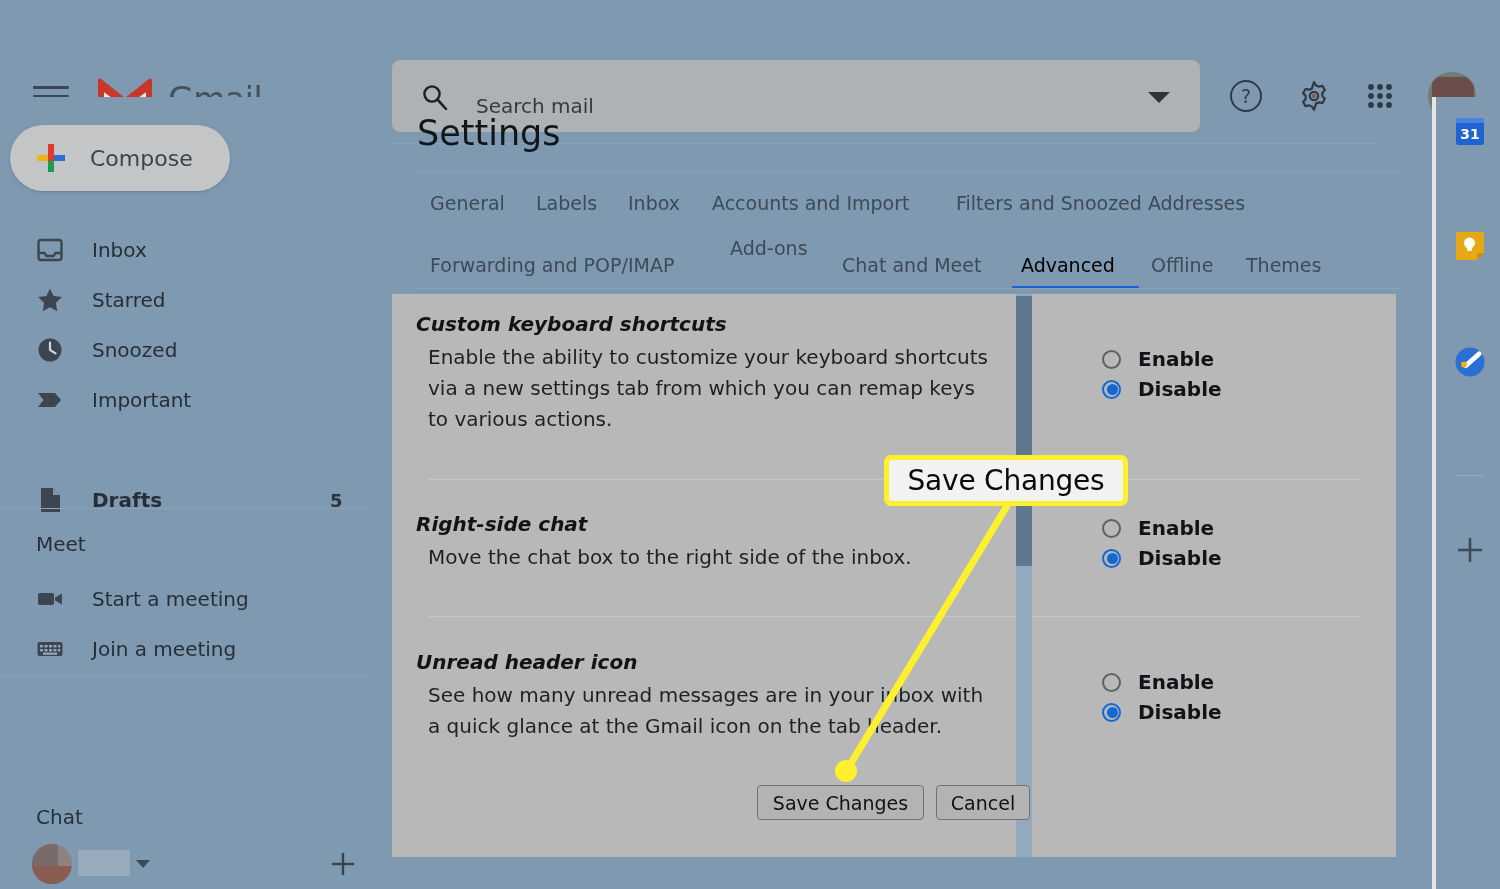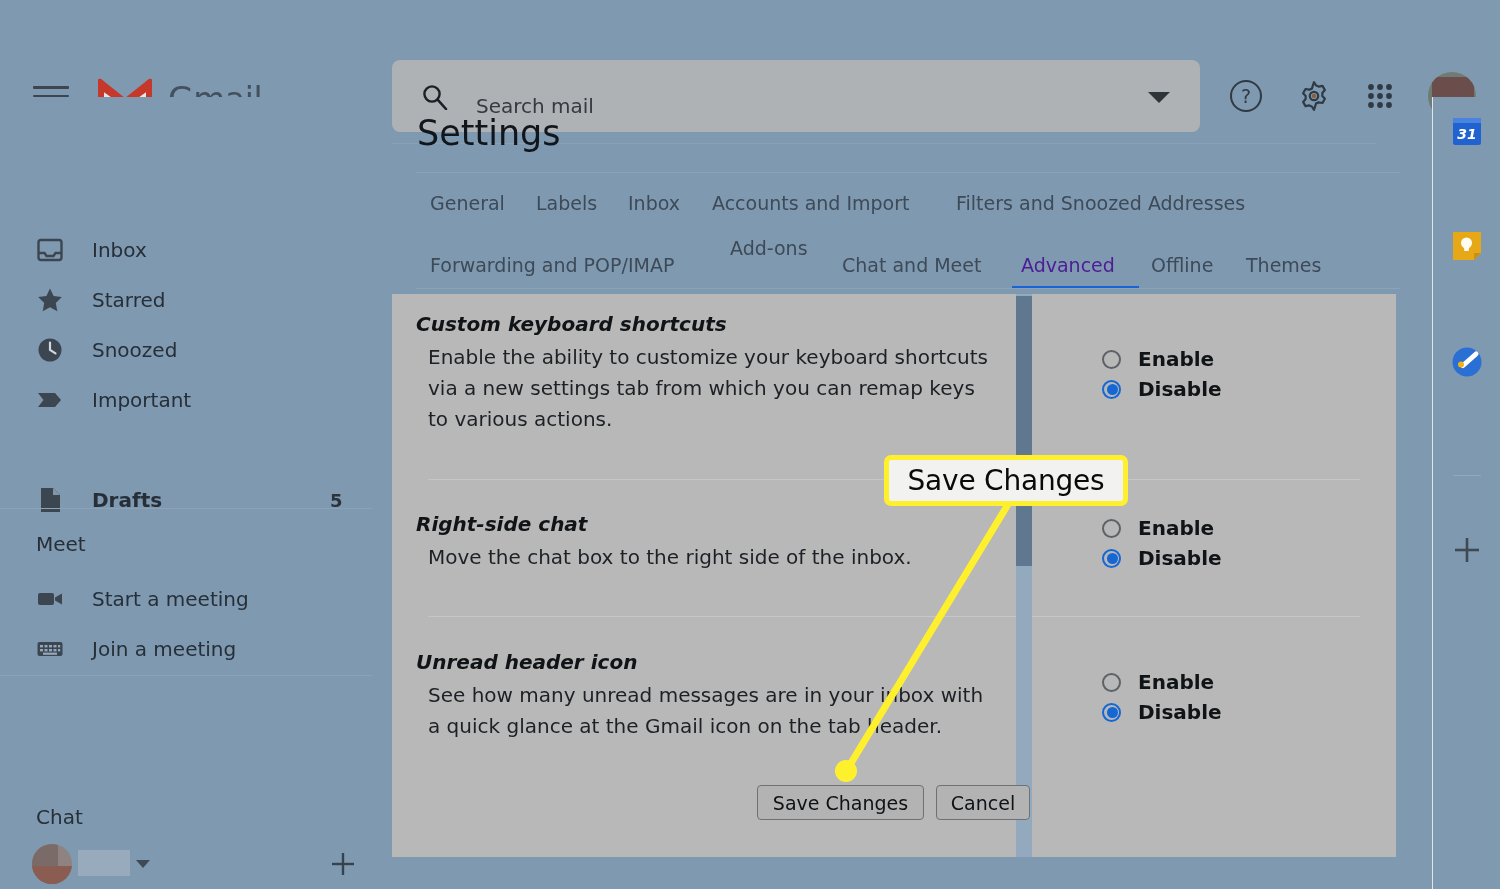--- a/index.html
+++ b/index.html
@@ -115,21 +115,21 @@
     position:absolute; left:417px; top:113px; font-size:35px; color:#10161c;
     font-family:"DejaVu Sans", sans-serif; font-weight:400;
   }
   #settings-title-rule { position:absolute; left:416px; top:172px; width:984px; height:1px; background:#8ca2b7; }
 
   .tabrow { position:absolute; }
   .tab {
     position:absolute; font-size:19px; color:#3d4a57; cursor:pointer;
     font-family:"DejaVu Sans", sans-serif; white-space:nowrap;
   }
-  .tab.active { color:#4c1d95; }
+  .tab.active { color:#000000; }
   #tab-active-underline { position:absolute; left:1012px; top:286px; width:127px; height:3px; background:#1a62d8; }
   #tabs-bottom-rule { position:absolute; left:416px; top:288px; width:984px; height:1px; background:#8ca2b7; }
 
   
   #content-panel {
     position:absolute; left:392px; top:294px; width:1004px; height:563px;
     background:#b8b8b8;
   }
   #panel-scroll-track { position:absolute; left:1016px; top:294px; width:16px; height:563px; background:#93a9bd; }
   #panel-scroll-thumb { position:absolute; left:1016px; top:296px; width:16px; height:270px; background:#5f7890; cursor:pointer; }
@@ -183,21 +183,21 @@
   }
   #callout-text {
     font-size:28px; color:#0a0a0a; font-family:"DejaVu Sans", sans-serif;
     letter-spacing:-0.2px;
   }
 
   
   #bottom-strip { position:absolute; left:392px; top:857px; width:1024px; height:32px; background:#7f99b0; }
 
   
-  #right-rail { position:absolute; left:1432px; top:97px; width:68px; height:792px; background:#7f99b0; border-left:1px solid #e5e5e5;font-style:italic; }
+  #right-rail { position:absolute; left:1432px; top:97px; width:68px; height:792px; background:#7f99b0; border-left:4px solid #e5e5e5; }
   .rail-icon { position:absolute; left:17px; width:34px; height:34px; cursor:pointer; }
   #rail-divider { position:absolute; left:20px; top:378px; width:28px; height:1px; background:#93a9bd; }
 </style>
 </head>
 <body>
 
 <div id="header">
 
   <div id="hamburger">
     <i></i>
@@ -248,20 +248,30 @@
     </g>
   </svg>
 
   <div id="avatar">
       <div class="blur"></div>
     </div>
 </div>
 
 <div id="sidebar">
 
+  <div id="compose-btn">
+    <svg id="compose-plus" viewBox="0 0 30 30">
+      <rect x="12" y="1" width="6" height="13" fill="#e03a2f"></rect>
+      <rect x="12" y="16" width="6" height="13" fill="#1a9d4b"></rect>
+      <rect x="1" y="12" width="13" height="6" fill="#f0b418"></rect>
+      <rect x="16" y="12" width="13" height="6" fill="#2a6ed4"></rect>
+      <rect x="12" y="12" width="6" height="6" fill="#e03a2f"></rect>
+    </svg>
+    <div id="compose-label">Compose</div>
+  </div>
 
   <div class="nav-item" style="top:128px;">
     <svg class="ico" viewBox="0 0 28 28">
       <rect x="2.5" y="4" width="23" height="20" rx="2.5" fill="none" stroke="#3b4650" stroke-width="2.4"></rect>
       <path d="M2.5 17h6l2 3h7l2-3h6" fill="none" stroke="#3b4650" stroke-width="2.4"></path>
     </svg>
     <span class="lbl">Inbox</span>
   </div>
 
   <div class="nav-item" style="top:178px;">

